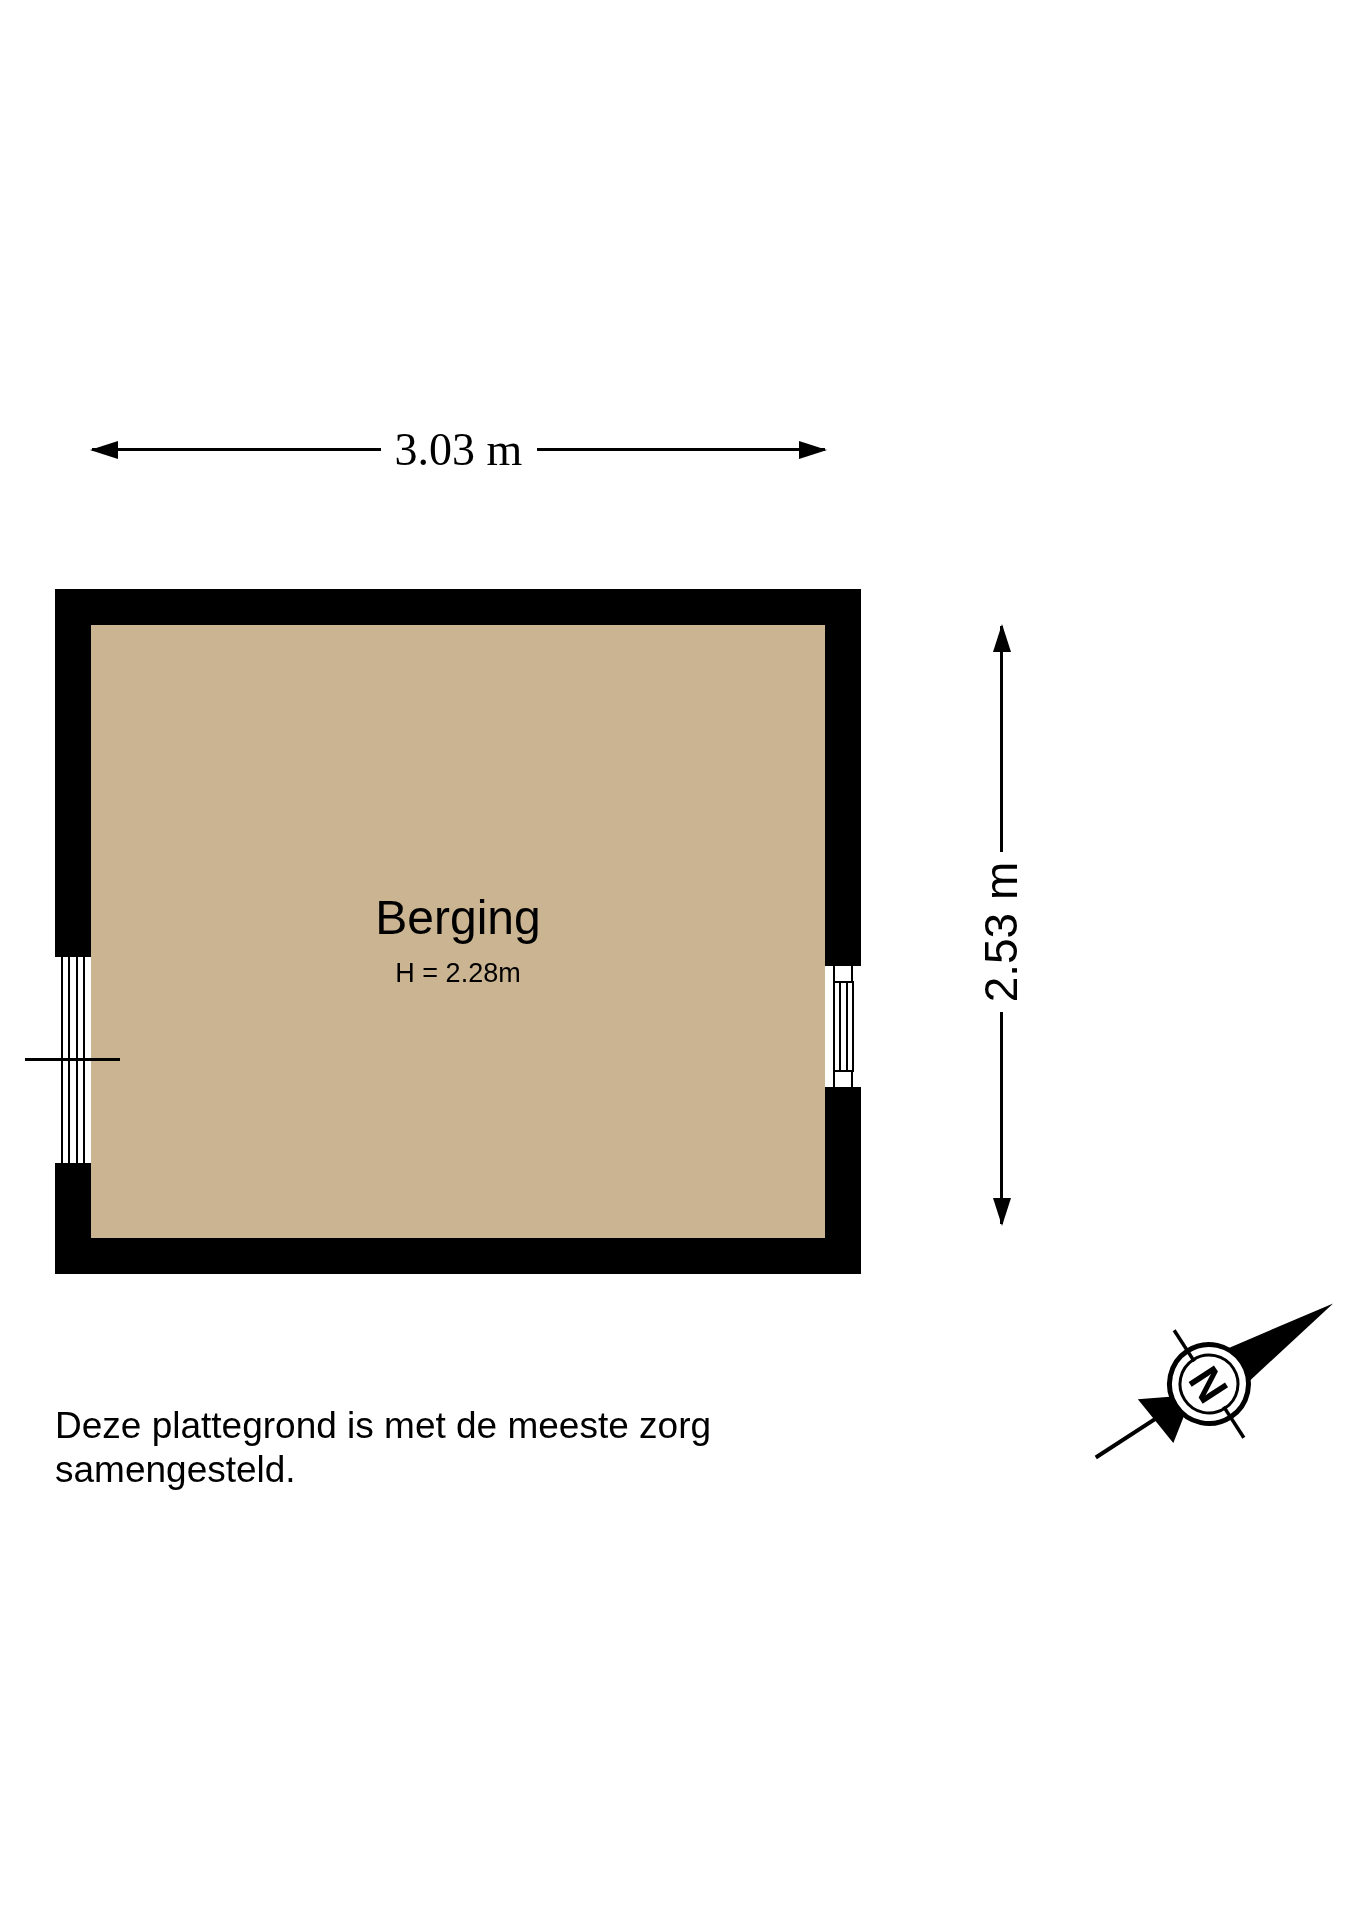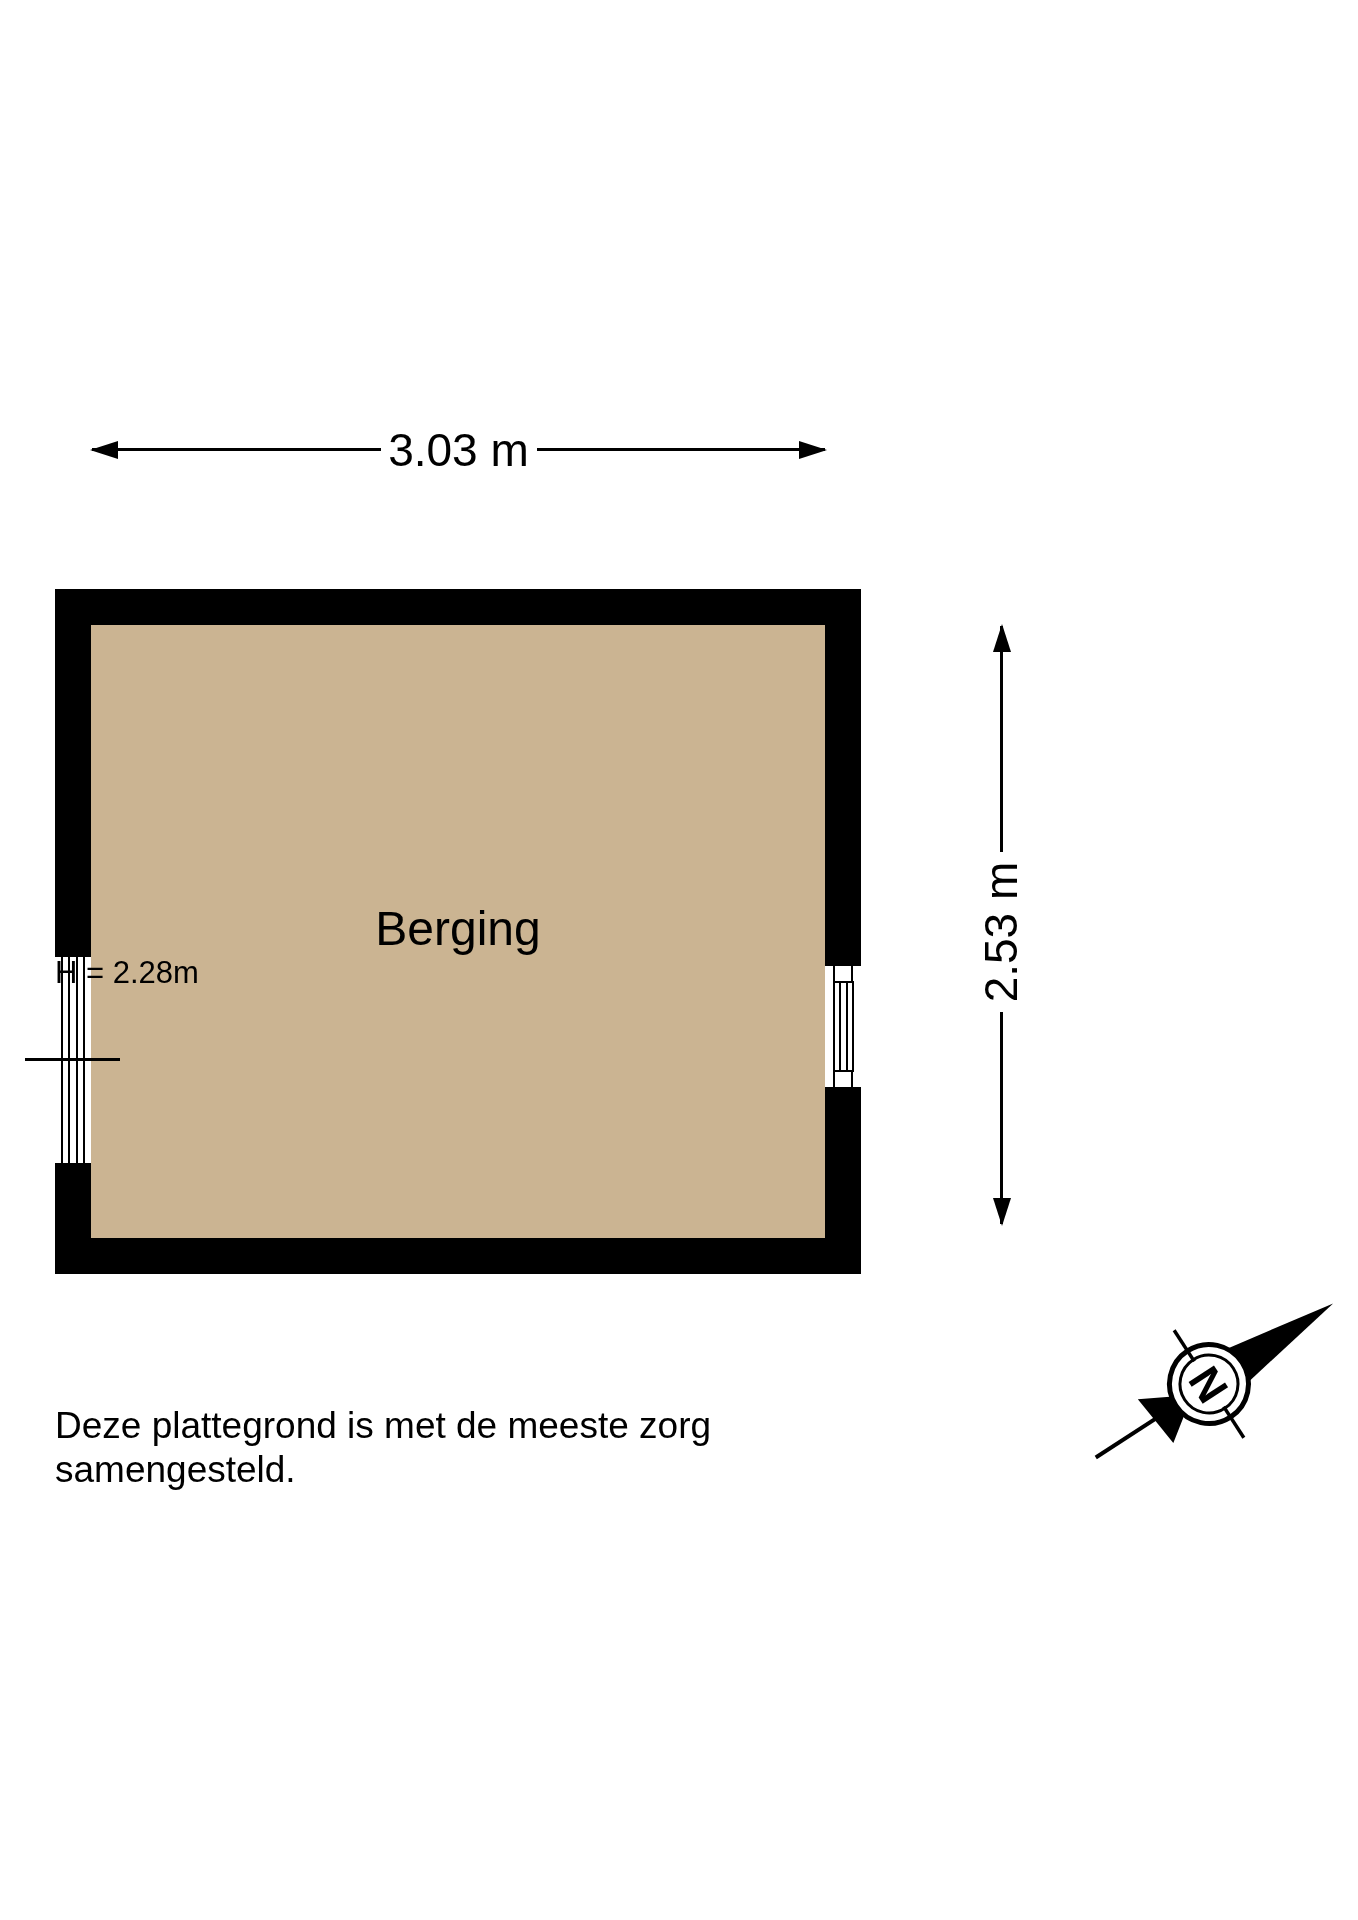--- a/index.html
+++ b/index.html
@@ -1,43 +1,43 @@
 <!DOCTYPE html>
 <html><head>
 <meta charset="utf-8">
 <style>
   html,body{margin:0;padding:0;background:#fff;}
   .canvas{
     position:relative;width:1358px;height:1920px;background:#ffffff;
     font-family:"Liberation Sans", sans-serif;color:#000;overflow:hidden;
   }
   
-  .dim-h{position:absolute;left:90px;top:422px;width:737px;height:60px;}
+  .dim-h{position:absolute;left:90px;top:422px;width:737px;height:60px;font-family:Liberation Serif, serif;}
   .dim-h .seg{position:absolute;top:26px;height:3px;background:#000;}
   .dim-h .seg.l{left:2px;width:289px;}
   .dim-h .seg.r{left:447px;width:288px;}
   .head{position:absolute;width:0;height:0;}
   .head.left{left:0;top:18.5px;border-top:9px solid transparent;border-bottom:9px solid transparent;border-right:28px solid #000;}
   .head.right{right:0;top:18.5px;border-top:9px solid transparent;border-bottom:9px solid transparent;border-left:28px solid #000;}
   .dim-h .dim-label{position:absolute;left:0;top:0;width:100%;height:56px;line-height:56px;text-align:center;font-size:46px;}
   .dim-v{position:absolute;left:976px;top:624px;width:50px;height:602px;}
   .dim-v .seg{position:absolute;left:24px;width:3px;background:#000;}
   .dim-v .seg.t{top:2px;height:226px;}
   .dim-v .seg.b{top:388px;height:212px;}
   .head.up{left:16.5px;top:0;border-left:9px solid transparent;border-right:9px solid transparent;border-bottom:28px solid #000;}
   .head.down{left:16.5px;bottom:0;border-left:9px solid transparent;border-right:9px solid transparent;border-top:28px solid #000;}
   .dim-v .dim-label{
     position:absolute;left:-55px;top:280px;width:160px;height:56px;line-height:56px;
     text-align:center;font-size:46px;transform:rotate(-90deg);
   }
   
   .plan{position:absolute;left:55px;top:589px;width:806px;height:685px;background:#000;}
   .floor{position:absolute;left:36px;top:36px;width:734px;height:613px;background:#cbb492;}
-  .room-name{position:absolute;left:0;top:303px;width:100%;text-align:center;font-size:48px;line-height:52px;margin-top:11px;}
-  .room-h{position:absolute;left:0;top:361px;width:100%;text-align:left;font-size:31px;line-height:46px;}
+  .room-name{position:absolute;left:0;top:303px;width:100%;text-align:center;font-size:48px;line-height:52px;}
+  .room-h{position:absolute;left:0;top:361px;width:100%;text-align:center;font-size:27px;line-height:46px;}
   .win{position:absolute;background:#fff;}
   .win-left{left:0;top:368px;width:36px;height:206px;}
   .win-left .gl{position:absolute;top:0;width:2px;height:100%;background:#000;}
   .win-right{left:770px;top:377px;width:36px;height:121px;}
   .win-right .gl-out{position:absolute;top:0;width:2px;height:100%;background:#000;}
   .win-right .frame{position:absolute;left:8px;top:15px;width:17px;height:87px;border:2px solid #000;background:#fff;}
   .win-right .gl-in{position:absolute;top:0;width:2px;height:100%;background:#000;}
   .divider{position:absolute;left:-30px;top:469px;width:95px;height:3px;background:#000;}
   
   .disclaimer{position:absolute;left:55px;top:1404px;width:892px;font-size:37px;line-height:44px;}

